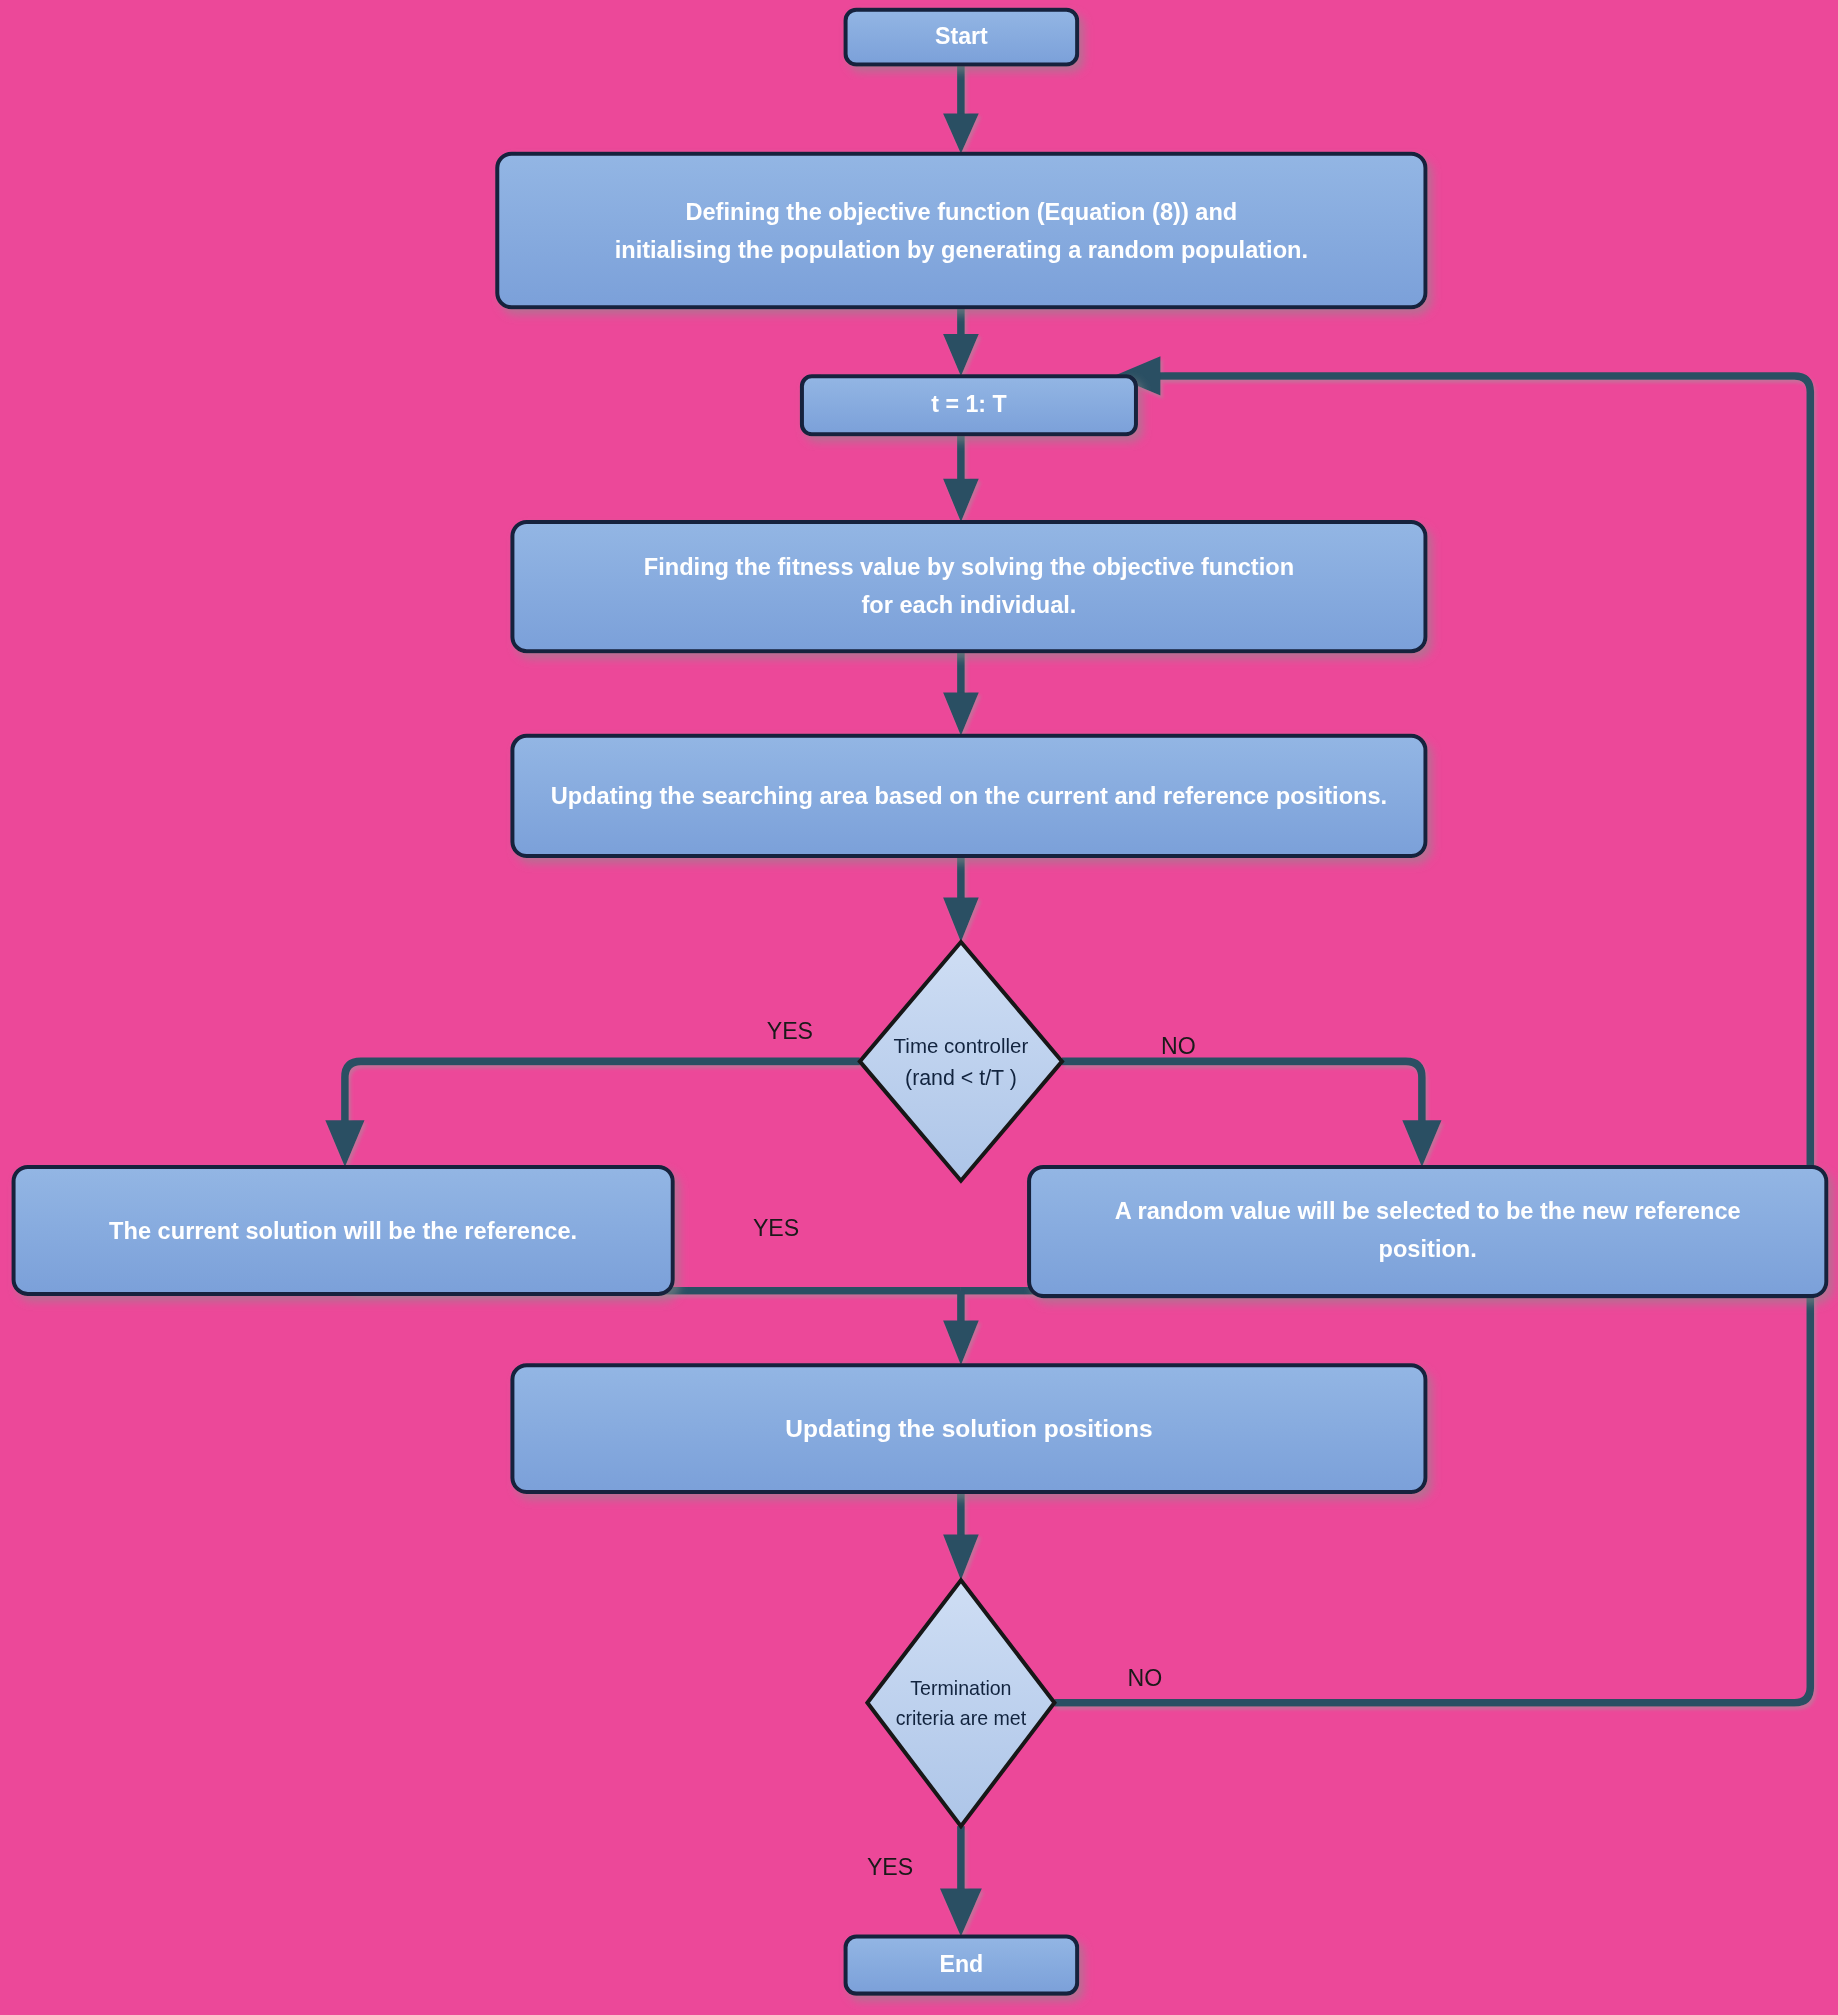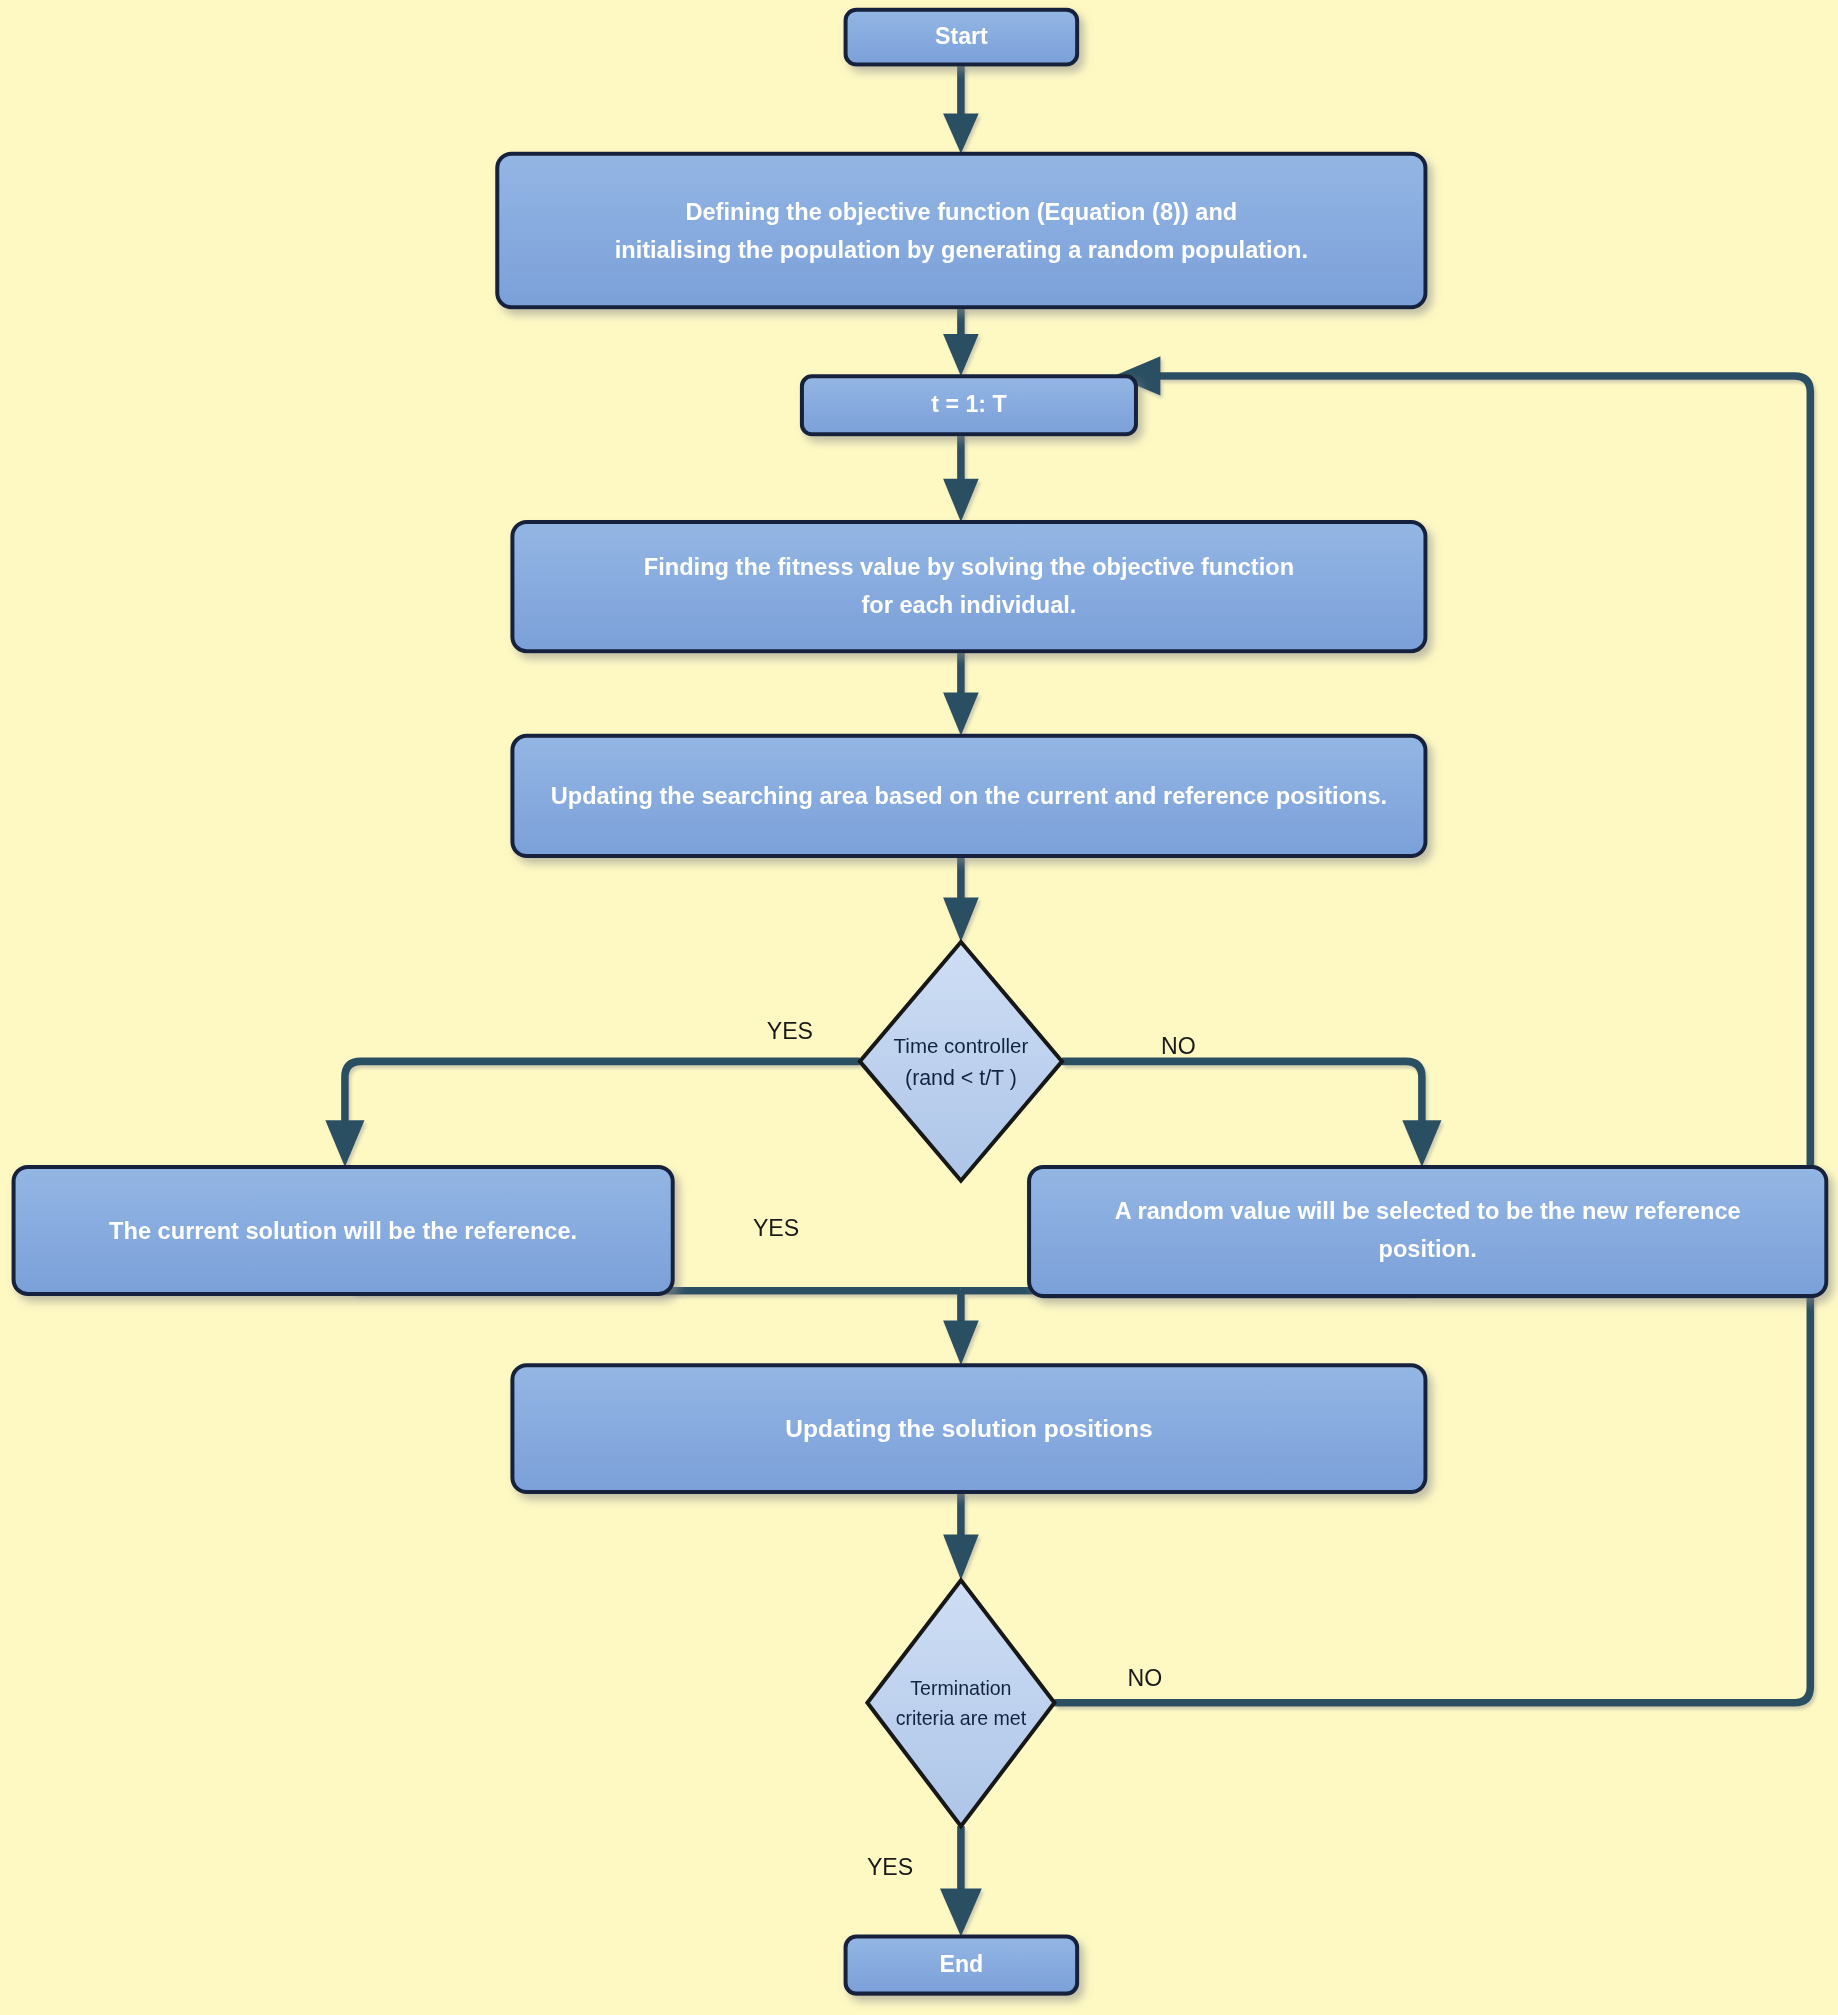--- a/index.html
+++ b/index.html
@@ -1,21 +1,21 @@
 <!DOCTYPE html>
 <html style="font-size:7.1px"><head>
 <meta charset="utf-8">
 <style>
   html,body{margin:0;padding:0;background:#ffffff;}
   body{
     width:1839px;height:2015px;
     font-family:"Liberation Sans", sans-serif;
     overflow:hidden;
   }
-  #flow-root{position:relative;width:1839px;height:2015px;background:#fef9c3;}
+  #flow-root{position:relative;width:1839px;height:2015px;background:#ec4899;}
   svg{display:block;width:1839px;height:2015px;}
   .node-label{
     font-family:"Liberation Sans", sans-serif;
     font-weight:bold;
     fill:#ffffff;
     text-anchor:middle;
     dominant-baseline:middle;
     paint-order:stroke;
   }
   .diamond-label{

